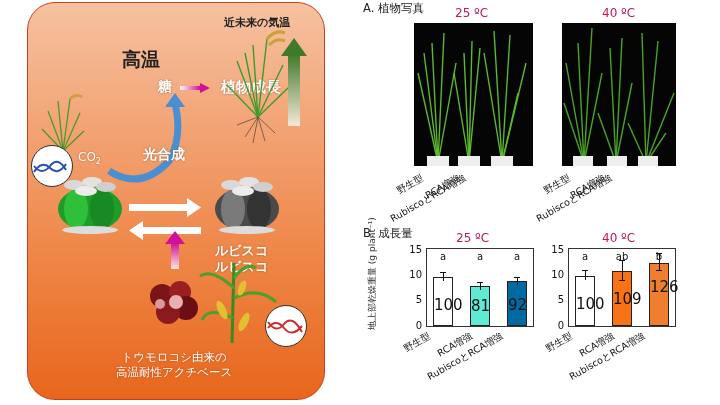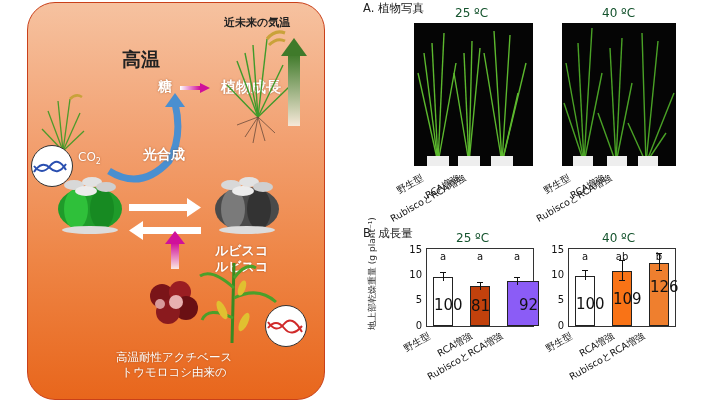--- a/index.html
+++ b/index.html
@@ -32,21 +32,21 @@
   .rubisco { position: absolute; width: 68px; height: 62px; }
   .rub-green { left: 28px; top: 170px; }
   .rub-gray { left: 185px; top: 170px; }
   .dna-circ { position: absolute; width: 42px; height: 42px; border-radius: 50%; background: #fff; border: 1.5px solid #333; }
   .dna1 { left: 3px; top: 142px; }
   .dna2 { left: 237px; top: 302px; }
   .plant-svg { position: absolute; }
 
   
   .sec-title { position: absolute; font-size: 11.5px; color: #222; }
-  .temp-lbl { position: absolute; font-size: 12px; color: #14532d; }
+  .temp-lbl { position: absolute; font-size: 12px; color: #be185d; }
   .photo { position: absolute; background: #050505; overflow: hidden; }
   .photo1 { left: 414px; top: 23px; width: 119px; height: 143px; }
   .photo2 { left: 562px; top: 23px; width: 114px; height: 143px; }
   .rot { position: absolute; font-size: 9.5px; color: #111; transform-origin: right top; transform: rotate(-30deg); white-space: nowrap; }
 
   .chart { position: absolute; border: 1px solid #333; background: #fff; }
   .chart1 { left: 426px; top: 248px; width: 108px; height: 79px; }
   .chart2 { left: 568px; top: 248px; width: 108px; height: 79px; }
   .ytick { position: absolute; font-size: 10px; color: #111; text-align: right; width: 20px; }
   .bar { position: absolute; bottom: 0; border: 1px solid #222; }
@@ -199,22 +199,22 @@
       <ellipse cx="44" cy="30" rx="3.5" ry="8" fill="#e0c030" transform="rotate(20 44 30)"></ellipse>
     </svg>
     <div class="dna-circ dna2">
       <svg width="40" height="40" viewBox="0 0 40 40">
         <path d="M2 16 Q10 28 18 18 T36 26" stroke="#d02a2a" stroke-width="2" fill="none"></path>
         <path d="M2 22 Q10 12 18 22 T36 20" stroke="#d02a2a" stroke-width="2" fill="none"></path>
       </svg>
     </div>
 
     <div class="wtxt maize">
-      <div>高温耐性アクチベース</div>
-        <div>トウモロコシ由来の</div>
+      <div>トウモロコシ由来の</div>
+        <div>高温耐性アクチベース</div>
     </div>
   </div>
 
   <div class="sec-title" style="left:363px;top:1px">A. 植物写真</div>
   <div class="temp-lbl" style="left:455px;top:6px">25 ºC</div>
   <div class="temp-lbl" style="left:602px;top:6px">40 ºC</div>
 
   <div class="photo photo1">
     <svg width="119" height="143" viewBox="0 0 119 143">
       <g stroke="#5cb82e" stroke-width="1.4" fill="none">
@@ -282,26 +282,26 @@
   <div class="chart chart1">
     <div class="sig" style="left:6px;top:2px">a</div>
     <div class="sig" style="left:43px;top:2px">a</div>
     <div class="sig" style="left:80px;top:2px">a</div>
 
     <div class="bar" style="left:6px;width:20px;height:49px;background:#fff">
       <div class="bar-val" style="top:18px">100</div>
     </div>
     <div class="err" style="left:16px;bottom:45px;height:8px"></div>
       <div class="err-cap" style="left:13px;bottom:53px"></div>
-    <div class="bar" style="left:43px;width:20px;height:40px;background:#c2410c">
+    <div class="bar" style="left:43px;width:20px;height:40px;background:#5eead4">
       <div class="bar-val" style="top:10px">81</div>
     </div>
     <div class="err" style="left:53px;bottom:36px;height:7px"></div>
       <div class="err-cap" style="left:50px;bottom:43px"></div>
-    <div class="bar" style="left:80px;width:32px;height:45px;background:#8b5cf6">
+    <div class="bar" style="left:80px;width:20px;height:45px;background:#0369a1">
       <div class="bar-val" style="top:14px">92</div>
     </div>
     <div class="err" style="left:90px;bottom:41px;height:7px"></div>
       <div class="err-cap" style="left:87px;bottom:48px"></div>
   </div>
 
   <div class="ytick" style="left:544px;top:320px">0</div>
   <div class="ytick" style="left:544px;top:294px">5</div>
   <div class="ytick" style="left:544px;top:269px">10</div>
   <div class="ytick" style="left:544px;top:244px">15</div>

